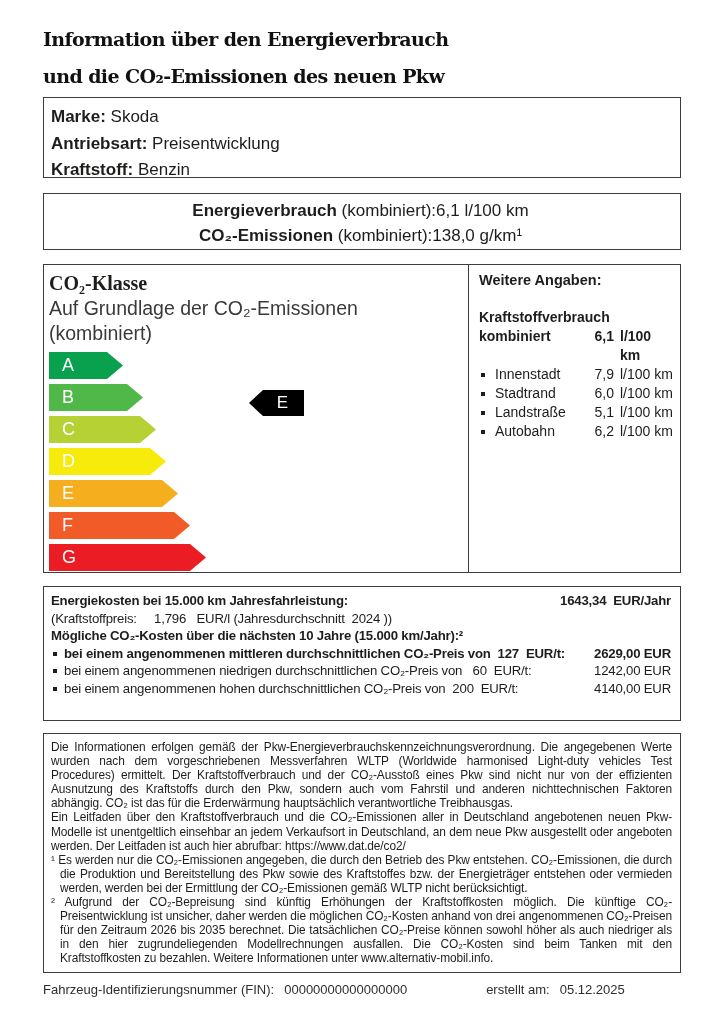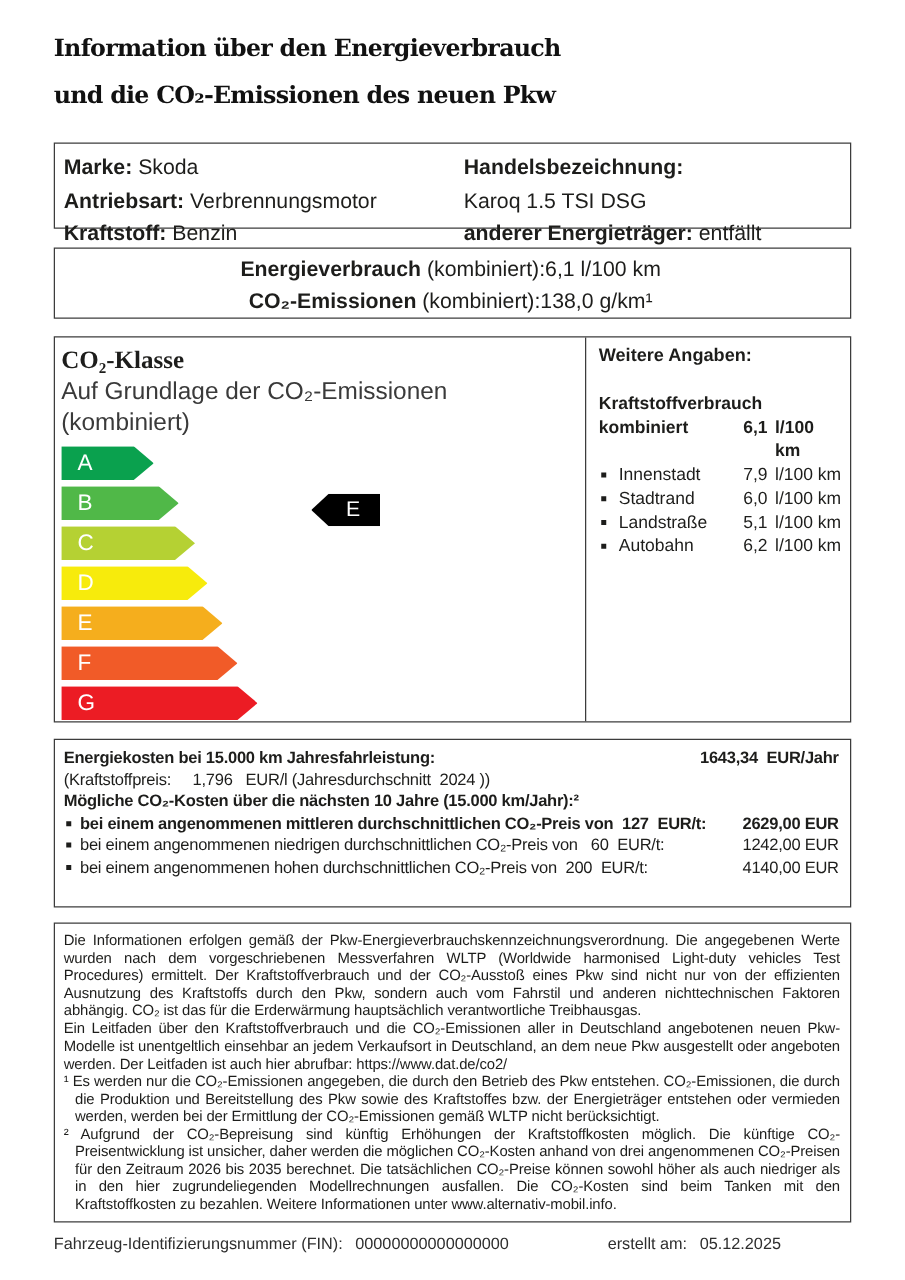--- a/index.html
+++ b/index.html
@@ -23,22 +23,22 @@
     color:#111;
   }
 
   .box {
     border:1.6px solid #3c3c3c;
     background:#fff;
   }
 
   
   .vehicle-box {
-    margin-top:20px;
-    height:69px;
+    margin-top:3px;
+    height:81px;
     padding:6px 12px 6px 7px;
     display:grid;
     grid-template-columns:320px 1fr;
     font-size:17px;
     line-height:26.5px;
   }
   .b { font-weight:bold; }
 
   
   .consumption-box {
@@ -150,27 +150,22 @@
 <div class="page">
 
   <div class="title">
     <div>Information über den Energieverbrauch</div>
     <div>und die CO₂-Emissionen des neuen Pkw</div>
   </div>
 
   <div class="box vehicle-box">
     <div>
       <div><span class="b">Marke:</span> <span>Skoda</span></div>
-      <div><span class="b">Antriebsart:</span> <span>Verbrennungsmotor</span></div>
+      <div><span class="b">Antriebsart:</span> <span>Preisentwicklung</span></div>
       <div><span class="b">Kraftstoff:</span> <span>Benzin</span></div>
-    </div>
-    <div>
-      <div class="b">Handelsbezeichnung:</div>
-      <div>Karoq 1.5 TSI DSG</div>
-      <div><span class="b">anderer Energieträger:</span> <span>entfällt</span></div>
     </div>
   </div>
 
   <div class="box consumption-box">
     <div class="consumption-row">
       <span><span class="b">Energieverbrauch</span><span> (kombiniert):</span></span>
       <span>6,1 l/100 km</span>
     </div>
     <div class="consumption-row">
       <span><span class="b">CO₂-Emissionen</span><span> (kombiniert):</span></span>

